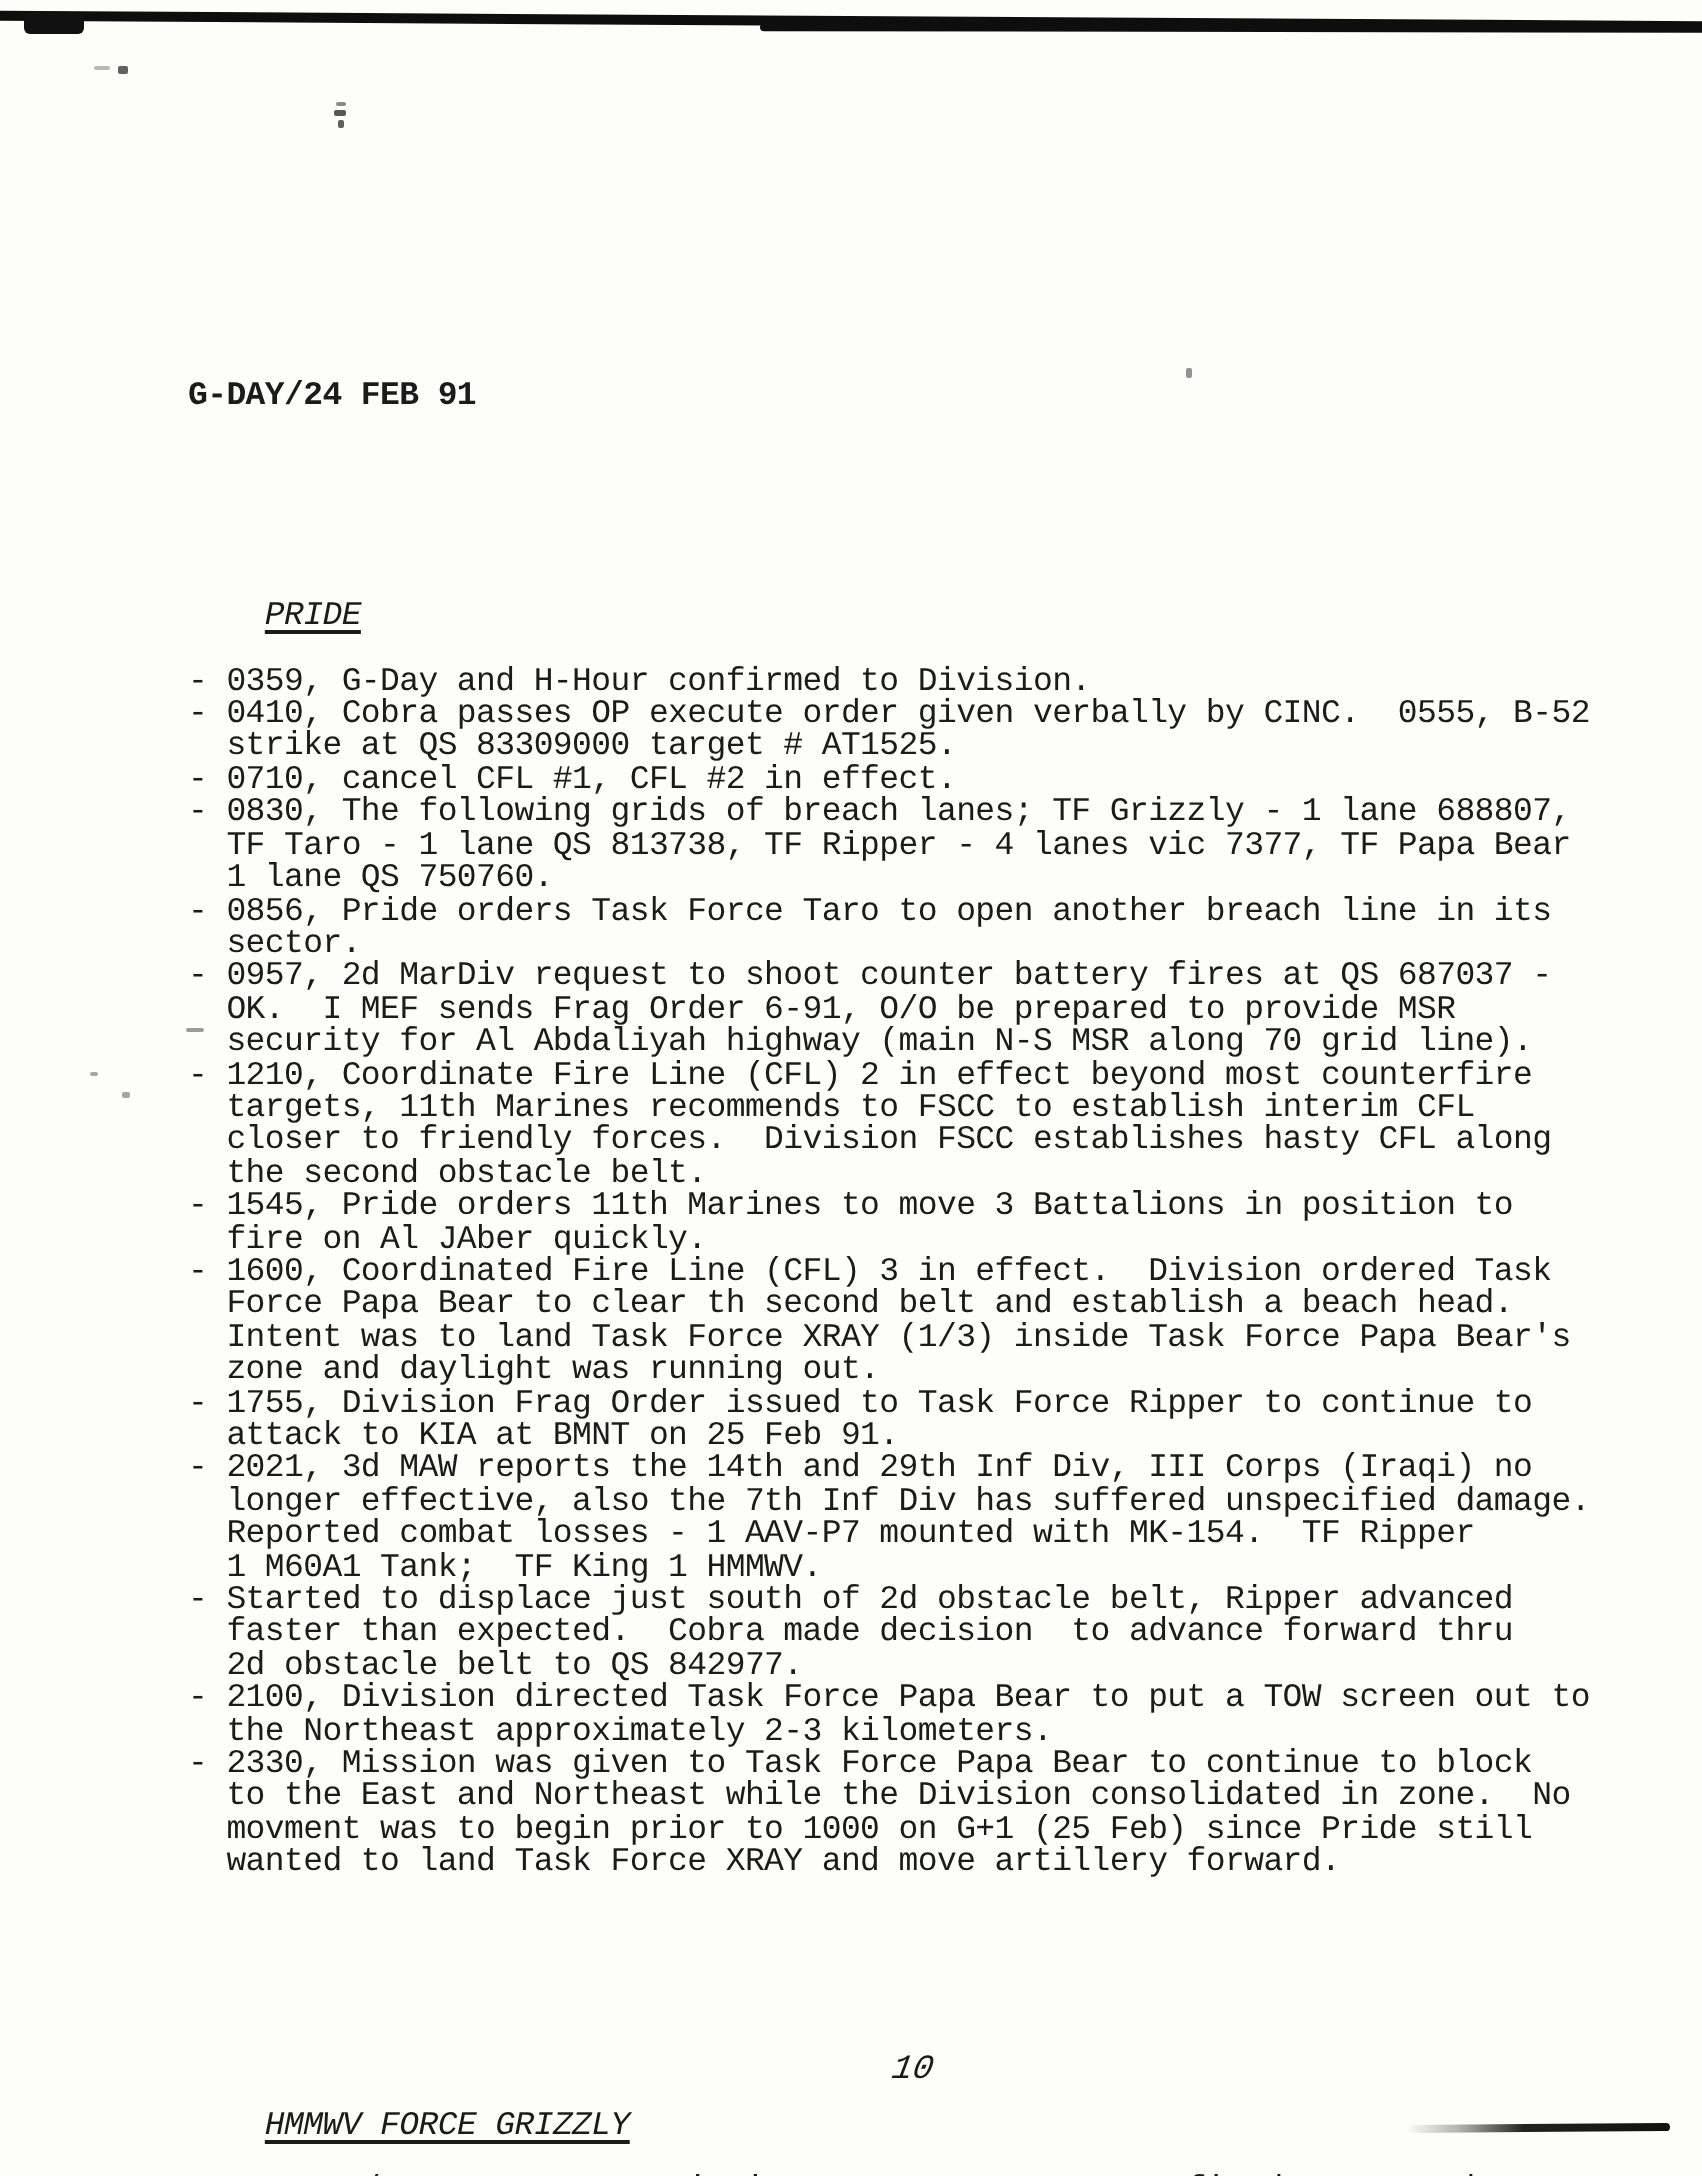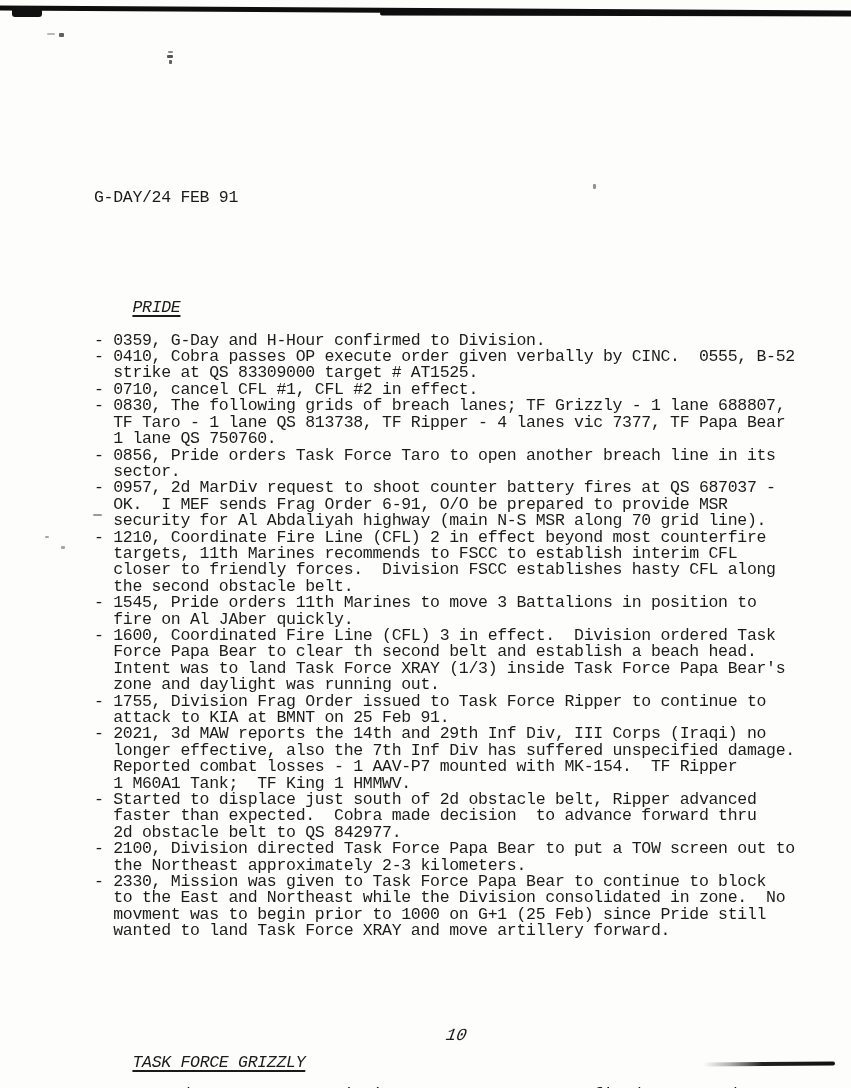--- a/index.html
+++ b/index.html
@@ -74,21 +74,21 @@
     left: 94px;
     top: 157px;
     width: 742px;
     font-size: 16.5px;
     line-height: 16.4px;
     letter-spacing: -0.3px;
     white-space: pre;
   }
   .date-header {
     margin: 0 0 28px 0;
-    font-weight: normal;
+    font-weight: bold;
     font-size: 16.5px;
   }
   .section { margin: 0; }
   .section + .section { margin-top: 16.4px; }
   .section-title {
     display: inline-block;
     text-decoration: underline;
     text-underline-offset: 3px;
     text-decoration-thickness: 1.5px;
     font-style: italic;
@@ -124,18 +124,18 @@
 
 <div class="doc">
   <div class="date-header">G-DAY/24 FEB 91</div>
 
   <div class="section">
     <div class="section-title">PRIDE</div>
     <div><div class="log-line">- 0359, G-Day and H-Hour confirmed to Division.</div><div class="log-line">- 0410, Cobra passes OP execute order given verbally by CINC.  0555, B-52</div><div class="log-line">  strike at QS 83309000 target # AT1525.</div><div class="log-line">- 0710, cancel CFL #1, CFL #2 in effect.</div><div class="log-line">- 0830, The following grids of breach lanes; TF Grizzly - 1 lane 688807,</div><div class="log-line">  TF Taro - 1 lane QS 813738, TF Ripper - 4 lanes vic 7377, TF Papa Bear</div><div class="log-line">  1 lane QS 750760.</div><div class="log-line">- 0856, Pride orders Task Force Taro to open another breach line in its</div><div class="log-line">  sector.</div><div class="log-line">- 0957, 2d MarDiv request to shoot counter battery fires at QS 687037 -</div><div class="log-line">  OK.  I MEF sends Frag Order 6-91, O/O be prepared to provide MSR</div><div class="log-line">  security for Al Abdaliyah highway (main N-S MSR along 70 grid line).</div><div class="log-line">- 1210, Coordinate Fire Line (CFL) 2 in effect beyond most counterfire</div><div class="log-line">  targets, 11th Marines recommends to FSCC to establish interim CFL</div><div class="log-line">  closer to friendly forces.  Division FSCC establishes hasty CFL along</div><div class="log-line">  the second obstacle belt.</div><div class="log-line">- 1545, Pride orders 11th Marines to move 3 Battalions in position to</div><div class="log-line">  fire on Al JAber quickly.</div><div class="log-line">- 1600, Coordinated Fire Line (CFL) 3 in effect.  Division ordered Task</div><div class="log-line">  Force Papa Bear to clear th second belt and establish a beach head.</div><div class="log-line">  Intent was to land Task Force XRAY (1/3) inside Task Force Papa Bear's</div><div class="log-line">  zone and daylight was running out.</div><div class="log-line">- 1755, Division Frag Order issued to Task Force Ripper to continue to</div><div class="log-line">  attack to KIA at BMNT on 25 Feb 91.</div><div class="log-line">- 2021, 3d MAW reports the 14th and 29th Inf Div, III Corps (Iraqi) no</div><div class="log-line">  longer effective, also the 7th Inf Div has suffered unspecified damage.</div><div class="log-line">  Reported combat losses - 1 AAV-P7 mounted with MK-154.  TF Ripper</div><div class="log-line">  1 M60A1 Tank;  TF King 1 HMMWV.</div><div class="log-line">- Started to displace just south of 2d obstacle belt, Ripper advanced</div><div class="log-line">  faster than expected.  Cobra made decision  to advance forward thru</div><div class="log-line">  2d obstacle belt to QS 842977.</div><div class="log-line">- 2100, Division directed Task Force Papa Bear to put a TOW screen out to</div><div class="log-line">  the Northeast approximately 2-3 kilometers.</div><div class="log-line">- 2330, Mission was given to Task Force Papa Bear to continue to block</div><div class="log-line">  to the East and Northeast while the Division consolidated in zone.  No</div><div class="log-line">  movment was to begin prior to 1000 on G+1 (25 Feb) since Pride still</div><div class="log-line">  wanted to land Task Force XRAY and move artillery forward.</div></div>
   </div>
 
   <div class="section">
-    <div class="section-title">TASK FORCE GRIZZLY</div>
+    <div class="section-title">HMMWV FORCE GRIZZLY</div>
     <div><div class="log-line">- 0030, 3/7 request arty mission DPICM at QS 668817 fired 128 rounds.</div></div>
   </div>
 </div>
 
 <div class="page-number">10</div>
 
 </body></html>

